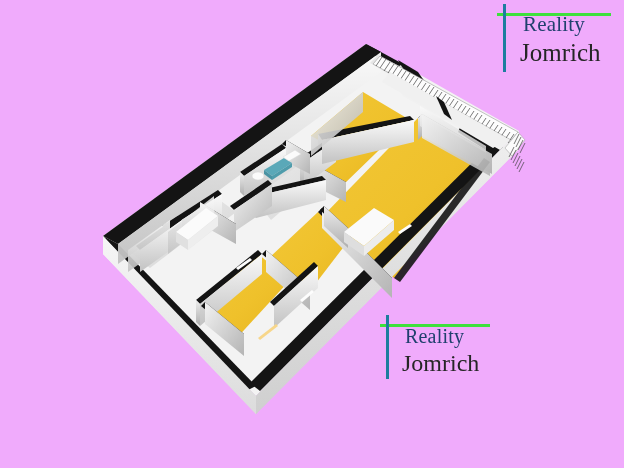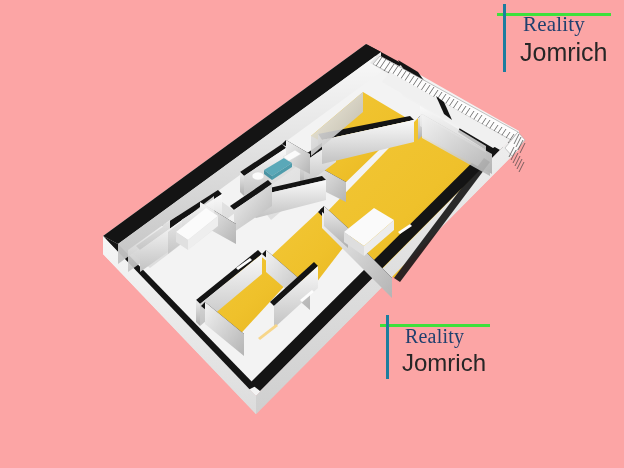--- a/index.html
+++ b/index.html
@@ -8,21 +8,21 @@
     padding: 0;
     background: #ffffff;
   }
   body {
     font-family: "Liberation Sans", sans-serif;
   }
   #stage {
     position: relative;
     width: 624px;
     height: 468px;
-    background: #fca5a5;
+    background: #f0abfc;
     overflow: hidden;
   }
   #plan-svg {
     position: absolute;
     left: 0;
     top: 0;
     width: 624px;
     height: 468px;
   }
 
@@ -59,21 +59,21 @@
     font-size: 21px;
     color: #20406e;
     letter-spacing: 0.2px;
     line-height: 1;
     white-space: nowrap;
   }
   .logo .word-jomrich {
     position: absolute;
     left: 33px;
     top: 36px;
-    font-family: Liberation Sans, sans-serif;
+    font-family: Liberation Serif, serif;
     font-size: 25px;
     color: #262626;
     line-height: 1;
     white-space: nowrap;
   }
   .logo-bottom .hline { left: 12px; top: 11px; width: 110px; }
   .logo-bottom .vline { left: 18px; top: 2px; height: 64px; }
   .logo-bottom .word-reality { left: 37px; top: 13px; font-size: 20px; }
   .logo-bottom .word-jomrich { left: 34px; top: 38px; font-size: 24px; }
 </style>

